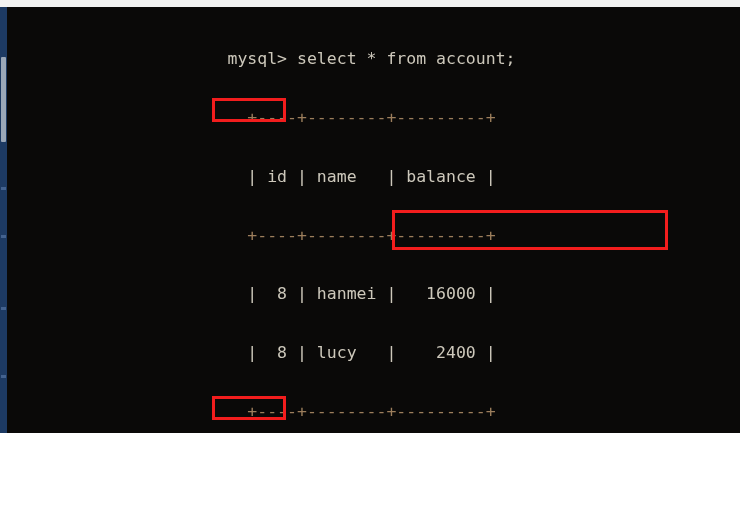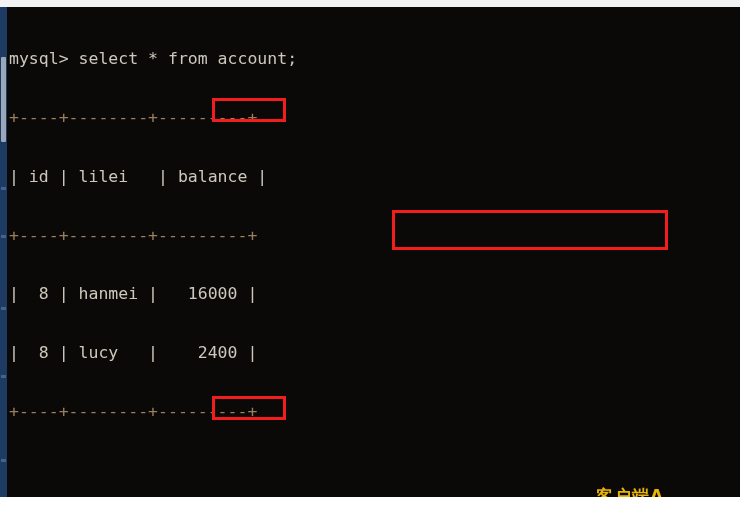--- a/index.html
+++ b/index.html
@@ -3,24 +3,25 @@
 <meta charset="utf-8">
 <style>
   html, body {
     margin: 0;
     padding: 0;
     background: #ffffff;
   }
   #screen {
     position: relative;
     width: 740px;
-    height: 497px;
+    height: 433px;
     overflow: hidden;
     background: #ffffff;
     font-family: "DejaVu Sans Mono", "Liberation Mono", monospace;
+    text-align: center;
   }
   
   .top-strip {
     position: absolute;
     left: 0; top: 0;
     width: 740px; height: 7px;
     background: #f2f2f2;
   }
   
   .term {
@@ -105,21 +106,21 @@
       <div class="scroll-tick" style="top:180px;"></div>
       <div class="scroll-tick" style="top:228px;"></div>
       <div class="scroll-tick" style="top:300px;"></div>
       <div class="scroll-tick" style="top:368px;"></div>
       <div class="scroll-tick" style="top:452px;"></div>
     </div>
 
     <div class="console">
       <div class="line">mysql&gt; select * from account;</div>
       <div class="line rule">+----+--------+---------+</div>
-      <div class="line">| id | lilei   | balance |</div>
+      <div class="line">| id | name   | balance |</div>
       <div class="line rule">+----+--------+---------+</div>
       <div class="line">|  8 | hanmei |   16000 |</div>
       <div class="line">|  8 | lucy   |    2400 |</div>
       <div class="line rule">+----+--------+---------+</div>
       
       
       
       
       
       

